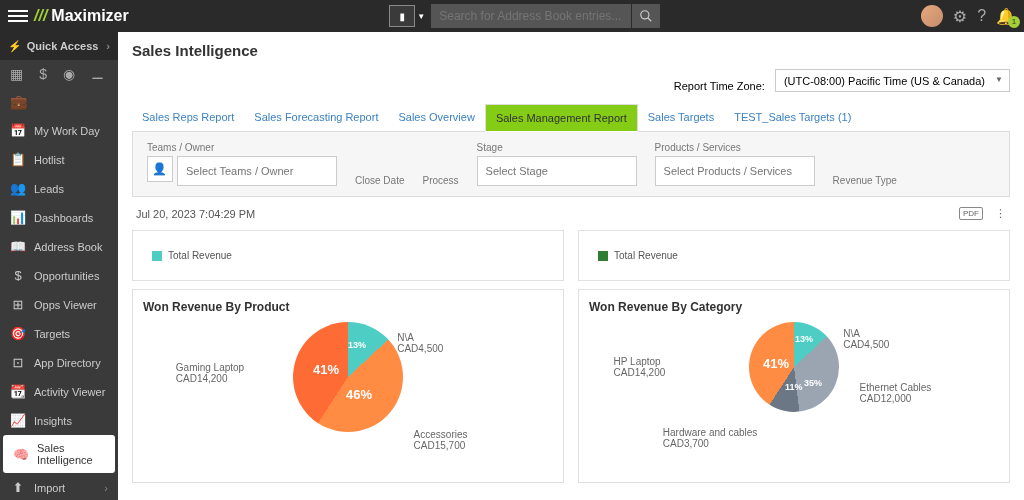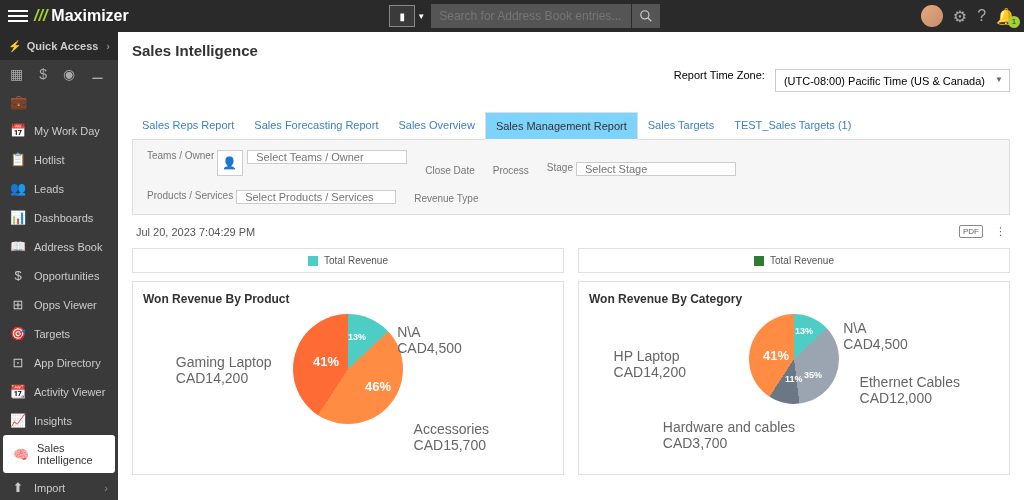--- a/index.html
+++ b/index.html
@@ -23,47 +23,47 @@
 .sidebar{width:118px;background:#3a3a3a;color:#ccc;font-size:11px;overflow:hidden}
 .qa{height:28px;background:#2a2a2a;display:flex;align-items:center;padding:0 8px;font-size:11px;font-weight:bold}
 .qa-bolt{color:#a4d037;margin-right:5px}
 .qa-arrow{margin-left:auto;color:#888}
 .icon-row{display:flex;padding:6px 10px;gap:16px;color:#aaa;font-size:14px}
 .nav-item{display:flex;align-items:center;padding:7px 10px;cursor:pointer;gap:8px}
 .nav-item.active{background:#fff;color:#333;border-radius:3px;margin:0 3px}
 .nav-icon{width:16px;text-align:center;font-size:13px}
 .main{flex:1;padding:10px 14px;overflow:auto;position:relative}
 .page-title{font-size:15px;font-weight:bold;margin-bottom:10px;color:#333}
-.tz-row{display:flex;justify-content:flex-end;align-items:flex-start;gap:10px;font-size:11px;margin-bottom:20px}
+.tz-row{display:flex;justify-content:flex-end;align-items:flex-end;gap:10px;font-size:11px;margin-bottom:12px}
 .tz-select{border:1px solid #ccc;padding:5px 24px 4px 8px;font-size:11px;position:relative;min-width:200px}
 .tz-select::after{content:"▼";position:absolute;right:6px;font-size:8px;color:#666}
 .tabs{display:flex;border-bottom:1px solid #ddd;font-size:11px}
 .tab{padding:7px 10px;color:#3b82c4;cursor:pointer}
-.tab.active{border:1px solid #ddd;border-bottom:1px solid #fff;margin-bottom:-1px;color:#333;background:#7dd3fc}
+.tab.active{border:1px solid #ddd;border-bottom:1px solid #fff;margin-bottom:-1px;color:#333;background:#84cc16}
 .filters{border:1px solid #ddd;border-top:none;padding:10px 14px;background:#f6f6f6;display:flex;flex-wrap:wrap;gap:14px 18px;align-items:flex-end}
-.filter{display:flex;flex-direction:row;gap:3px}
+.filter{display:flex;flex-direction:column;gap:3px}
 .filter label{font-size:10px;color:#777}
-.filter-input{border:1px solid #ccc;padding:5px 8px;font-size:11px;color:#999;background:#fff;height:14px;min-width:140px}
+.filter-input{border:1px solid #ccc;padding:5px 8px;font-size:11px;color:#999;background:#fff;height:30px;min-width:140px}
 .filter-row1{display:flex;align-items:flex-end;gap:6px}
 .owner-icon{width:26px;height:26px;border:1px solid #ccc;background:#fff;display:flex;align-items:center;justify-content:center;font-size:12px}
 .sel{position:relative;min-width:140px}
 .sel::after{content:"▼";position:absolute;right:6px;top:7px;font-size:8px;color:#666}
 .timestamp-row{display:flex;align-items:center;padding:10px 4px;font-size:11px;color:#555}
 .ts-actions{margin-left:auto;display:flex;gap:12px;color:#666;font-size:11px}
 .pdf-badge{border:1px solid #888;padding:1px 3px;font-size:8px;border-radius:2px}
 .charts-row{display:flex;gap:14px}
-.legend-top{flex:1;border:1px solid #e0e0e0;padding:6px;display:flex;justify-content:center;gap:6px;font-size:10px;align-items:center;color:#555}
+.legend-top{flex:1;border:1px solid #e0e0e0;padding:19px;display:flex;justify-content:flex-start;gap:6px;font-size:10px;align-items:center;color:#555}
 .leg-sq{width:10px;height:10px}
 .chart-card{flex:1;border:1px solid #e0e0e0;padding:10px;margin-top:8px}
 .chart-title{font-size:12px;font-weight:bold;color:#333;margin-bottom:8px}
 .pie-area{display:flex;justify-content:center;position:relative;height:150px}
 .pie{width:110px;height:110px;border-radius:50%;position:relative}
 .pie1{background:conic-gradient(#4ecdc4 0deg 47deg,#ff8c42 47deg 213deg,#ff6b35 213deg 360deg)}
 .pie2{width:90px;height:90px;background:conic-gradient(#4ecdc4 0deg 47deg,#9aa5b1 47deg 173deg,#6b7785 173deg 213deg,#ff8c42 213deg 360deg)}
-.pie-label{position:absolute;font-size:14px;color:#666;white-space:nowrap}
+.pie-label{position:absolute;font-size:10px;color:#666;white-space:nowrap}
 .pie-pct{position:absolute;color:#fff;font-size:13px;font-weight:bold}
 .pie-pct.sm{font-size:9px}
 </style>
 </head>
 <body>
 
 <div class="topbar">
   <div class="menu-icon">
       <div></div>
       <div></div>
@@ -227,21 +227,21 @@
         <span>Total Revenue</span>
       </div>
     </div>
 
     <div class="charts-row" id="charts">
         <div class="chart-card">
           <div class="chart-title">Won Revenue By Product</div>
           <div class="pie-area">
             <div class="pie pie1">
               <div class="pie-pct" style="top:40px;left:20px">41%</div>
-              <div class="pie-pct" style="top:65px;left:72px">46%</div>
+              <div class="pie-pct" style="top:65px;left:53px">46%</div>
               <div class="pie-pct sm" style="top:18px;left:55px">13%</div>
             </div>
             <div class="pie-label" style="top:10px;left:62%">N\A<br>CAD4,500</div>
             <div class="pie-label" style="top:107px;left:66%">Accessories<br>CAD15,700</div>
             <div class="pie-label" style="top:40px;left:8%">Gaming Laptop<br>CAD14,200</div>
           </div>
         </div>
         <div class="chart-card">
           <div class="chart-title">Won Revenue By Category</div>
           <div class="pie-area">

